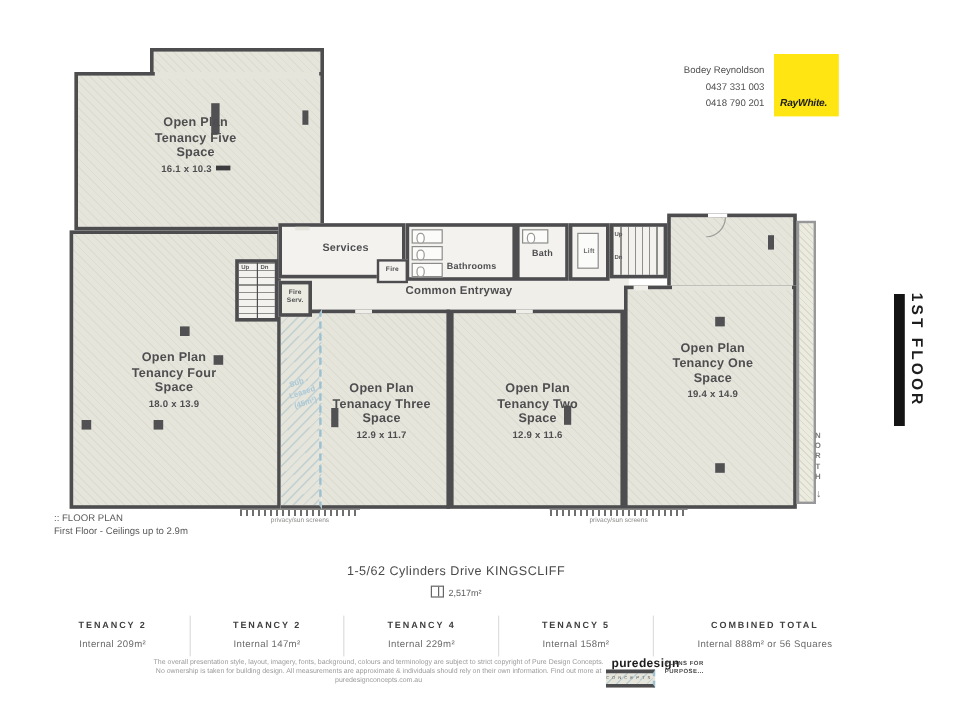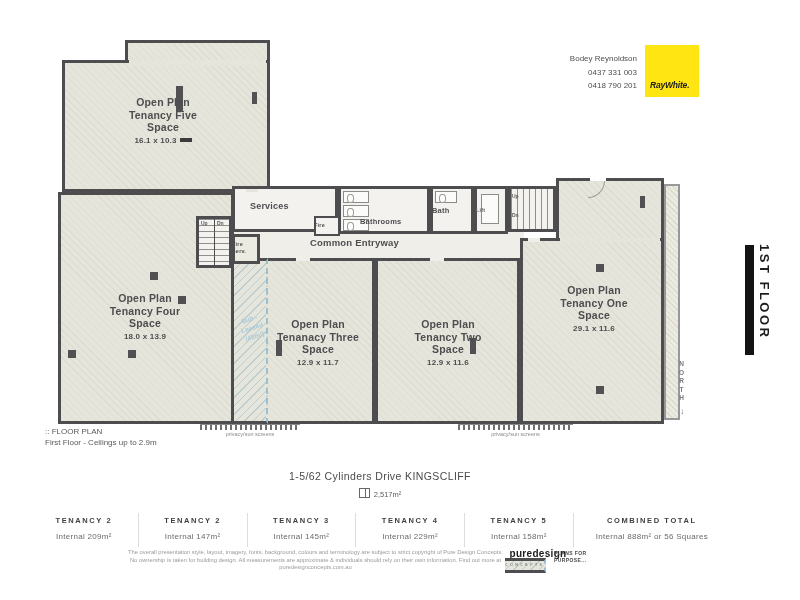--- a/index.html
+++ b/index.html
@@ -27,21 +27,21 @@
   .screens{position:absolute;height:5px;border-top:1px solid #8a8a88;background:
         repeating-linear-gradient(90deg,#6f6f6d 0 2px,transparent 2px 5px);}
   .doorgap{position:absolute;background:#efeee8;}
   .arc{position:absolute;border:1px solid #9a9a98;border-top:none;border-left:none;border-radius:0 0 100% 0;background:transparent;}
 
   
   .rlabel{position:absolute;text-align:center;color:#4e4e50;font-weight:600;
           font-size:10.5px;line-height:12.5px;letter-spacing:0.2px;}
   .rlabel .dim{font-size:8px;margin-top:1px;font-weight:600;}
   .scalemark{display:inline-block;width:12px;height:4px;background:#3c3c3e;margin-left:3px;vertical-align:middle;}
-  .slabel{position:absolute;color:#4e4e50;font-weight:600;letter-spacing:0.2px;}
+  .slabel{position:absolute;text-align:center;color:#4e4e50;font-weight:600;letter-spacing:0.2px;}
   .tinylabel{position:absolute;color:#5a5a5c;font-weight:600;}
   .sublabel{position:absolute;color:#a9c8d6;font-weight:600;font-size:6.5px;line-height:9px;
             text-align:center;transform:rotate(-18deg);}
 
   .caption{position:absolute;color:#5a5a5a;font-size:8px;line-height:11px;}
   .screenslabel{position:absolute;color:#8a8a88;font-size:5.5px;text-align:center;}
 
   .agents{position:absolute;text-align:right;color:#4f4f4f;font-size:8px;line-height:13.5px;}
   .brandbox{position:absolute;background:#ffe512;}
   .brandname{position:absolute;left:5px;bottom:7px;font-style:italic;font-weight:800;
@@ -168,21 +168,21 @@
   <div class="rlabel" style="left:388px;top:318px;width:120px;">
     <div>Open Plan</div>
     <div>Tenancy Two</div>
     <div>Space</div>
     <div class="dim">12.9 x 11.6</div>
   </div>
   <div class="rlabel" style="left:534px;top:284px;width:120px;">
     <div>Open Plan</div>
     <div>Tenancy One</div>
     <div>Space</div>
-    <div class="dim">29.1 x 11.6</div>
+    <div class="dim">19.4 x 14.9</div>
   </div>
 
   <div class="slabel" style="left:250px;top:201px;width:76px;font-size:9px;">Services</div>
   <div class="slabel" style="left:360px;top:217px;width:66px;font-size:7.5px;">Bathrooms</div>
   <div class="slabel" style="left:432px;top:206px;width:40px;font-size:7.5px;">Bath</div>
   <div class="slabel" style="left:476px;top:207px;width:30px;font-size:5.5px;color:#6a6a6a;">Lift</div>
   <div class="slabel" style="left:314px;top:222px;width:26px;font-size:5.5px;">Fire</div>
   <div class="slabel" style="left:232px;top:241px;width:28px;font-size:5.5px;line-height:7px;">
     <div>Fire</div>
     <div>Serv.</div>
@@ -225,24 +225,20 @@
   <div class="summary" style="left:30px;top:513px;width:700px;height:34px;">
     <div class="sumcol">
       <div class="sumtitle">TENANCY 2</div>
       <div class="sumval">Internal 209m²</div>
     </div>
     <div class="sumcol">
       <div class="sumtitle">TENANCY 2</div>
       <div class="sumval">Internal 147m²</div>
     </div>
     <div class="sumcol">
-      <div class="sumtitle">TENANCY 3</div>
-      <div class="sumval">Internal 145m²</div>
-    </div>
-    <div class="sumcol">
       <div class="sumtitle">TENANCY 4</div>
       <div class="sumval">Internal 229m²</div>
     </div>
     <div class="sumcol">
       <div class="sumtitle">TENANCY 5</div>
       <div class="sumval">Internal 158m²</div>
     </div>
     <div class="sumcol wide">
       <div class="sumtitle">COMBINED TOTAL</div>
       <div class="sumval">Internal 888m² or 56 Squares</div>

